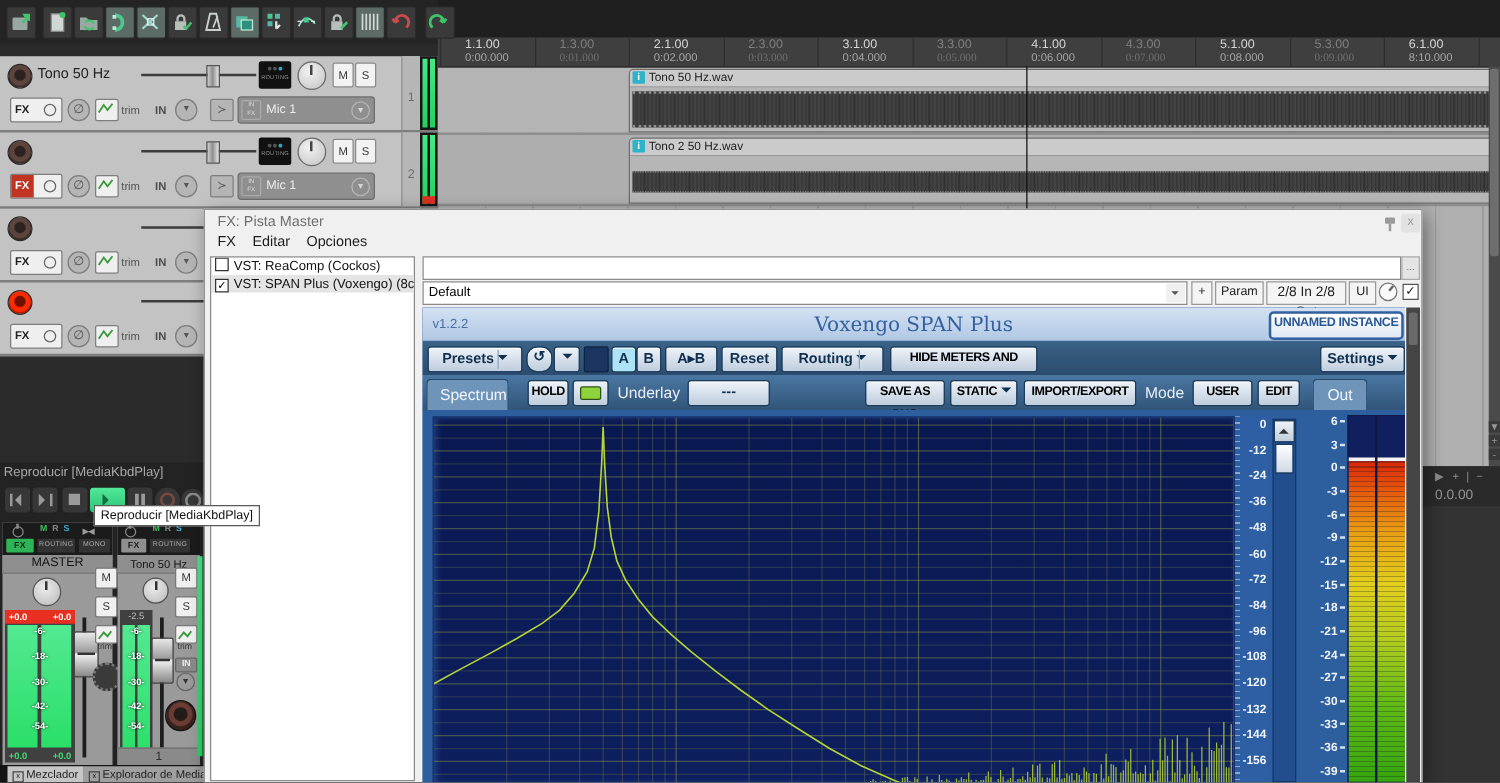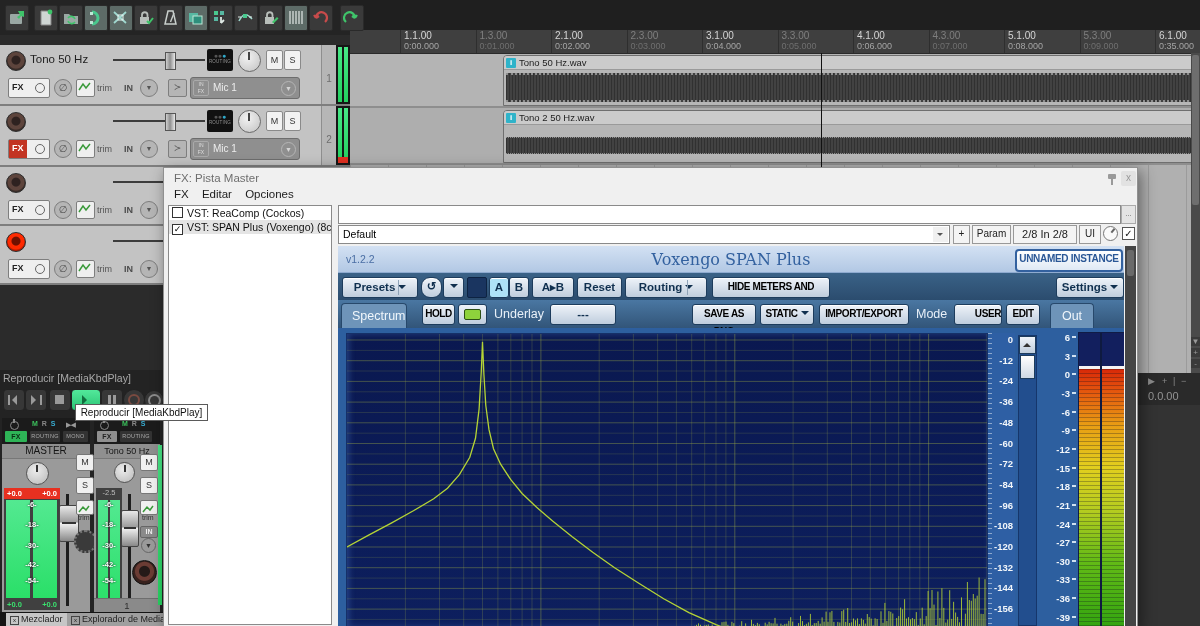--- a/index.html
+++ b/index.html
@@ -7,25 +7,25 @@
     font-family:"Liberation Sans",sans-serif;-webkit-font-smoothing:antialiased;}
   .abs{position:absolute;}
   
   #toolbar{left:0;top:0;width:350px;height:35px;background:#242424;z-index:3;}
   .ticon{position:absolute;top:5px;width:22px;height:24px;background:#3a3a3a;border:1px solid #2a2a2a;border-radius:2px;}
   .ticon.pressed{background:#5d6b67;}
   .ticon svg{position:absolute;left:2px;top:3px;}
   #topright{left:350px;top:0;width:850px;height:30px;background:#1f1f1f;z-index:1;}
   
   #ruler{left:350px;top:30px;width:850px;height:23px;background:#3f3f3f;overflow:hidden;z-index:2;border-bottom:1px solid #2a2a2a;}
-  .rtick{position:absolute;top:0;height:23px;border-left:1px solid #2e2e2e;padding-left:3px;white-space:nowrap;margin-left:48px;}
+  .rtick{position:absolute;top:0;height:23px;border-left:1px solid #2e2e2e;padding-left:19px;white-space:nowrap;}
   .rtick .bar{display:block;font-size:10px;line-height:11px;color:#d6d6d6;}
   .rtick .tim{display:block;font-size:9px;line-height:10px;color:#a5a5a5;}
   .rtick.minor .bar{color:#7f7f7f;}
-  .rtick.minor .tim{color:#6f6f6f;}
+  .rtick.minor .tim{color:#6f6f6f;font-family:Liberation Serif, serif;}
   
   #arrange{left:350px;top:53px;width:850px;height:320px;background:#b0b0b0;z-index:1;overflow:hidden;
     background-image:repeating-linear-gradient(90deg,rgba(60,60,60,.18) 0 1px,transparent 1px 38px);}
   .lane{position:absolute;left:0;width:100%;}
   .lanesep{position:absolute;left:0;width:100%;height:2px;background:#8e8e8e;}
   .mitem{position:absolute;left:153px;right:0;background:#b6b6b6;border:1px solid #6f6f6f;border-radius:4px 4px 0 0;overflow:hidden;}
   .mihead{height:13px;background:#cbcbcb;border-bottom:1px solid #9a9a9a;font-size:9.5px;color:#1d1d1d;line-height:13px;padding-left:2px;white-space:nowrap;}
   .ibadge{display:inline-block;width:10px;height:10px;background:#2fb3c9;color:#fff;font-size:8px;font-weight:bold;
     text-align:center;line-height:10px;border-radius:1px;margin-right:3px;vertical-align:1px;}
   .waveblock{position:absolute;left:2px;right:2px;background:#424242;
@@ -339,21 +339,21 @@
       <div class="rtick" style="left: 606px;">
         <span class="bar">5.1.00</span>
         <span class="tim">0:08.000</span>
       </div>
       <div class="rtick minor" style="left: 681.5px;">
         <span class="bar">5.3.00</span>
         <span class="tim">0:09.000</span>
       </div>
       <div class="rtick" style="left: 757px;">
         <span class="bar">6.1.00</span>
-        <span class="tim">0:35.000</span>
+        <span class="tim">8:10.000</span>
       </div>
       <div class="rtick minor" style="left: 832.5px;">
         <span class="bar">6.3.00</span>
         <span class="tim">0:11.000</span>
       </div>
     </div>
 
   <div class="abs" id="arrange">
     <div class="lane" style="top:0;height:53px;background:#b4b4b4;"></div>
     <div class="lanesep" style="top:53px;"></div>
@@ -723,21 +723,21 @@
         <div class="sbtn cond" style="left:84px;top:4px;width:31px;height:19px;line-height:18px;">HOLD</div>
         <div class="ledbtn" style="left:120px;">
             <span class="led"></span>
           </div>
         <span class="wlabel" style="left:156px;">Underlay</span>
         <div class="sbtn" style="left:212px;top:4px;width:64px;height:19px;line-height:18px;">---</div>
         <div class="sbtn cond" style="left:354px;top:4px;width:62px;height:19px;line-height:18px;">SAVE AS PNG</div>
         <div class="sbtn cond" style="left:422px;top:4px;width:52px;height:19px;line-height:18px;"><span>STATIC</span><span class="tri"></span></div>
         <div class="sbtn cond" style="left:481px;top:4px;width:88px;height:19px;line-height:18px;"><span>IMPORT/EXPORT</span><span class="tri"></span></div>
         <span class="wlabel" style="left:578px;">Mode</span>
-        <div class="sbtn cond" style="left:616px;top:4px;width:46px;height:19px;line-height:18px;text-align:right;">USER</div>
+        <div class="sbtn cond" style="left:616px;top:4px;width:46px;height:19px;line-height:18px;">USER</div>
         <div class="sbtn cond" style="left:668px;top:4px;width:32px;height:19px;line-height:18px;">EDIT</div>
         <div class="vtab" style="left:712px;width:22px;">Out</div>
       </div>
 
       <div id="spandisp">
         <div id="plot"><svg width="640" height="293">
               <line x1="0" y1="16.4" x2="640" y2="16.4" stroke="rgba(150,165,70,.20"></line>
               <line x1="0" y1="26.7" x2="640" y2="26.7" stroke="rgba(150,165,70,.42"></line>
               <line x1="0" y1="37.0" x2="640" y2="37.0" stroke="rgba(150,165,70,.20"></line>
               <line x1="0" y1="47.4" x2="640" y2="47.4" stroke="rgba(150,165,70,.42"></line>

